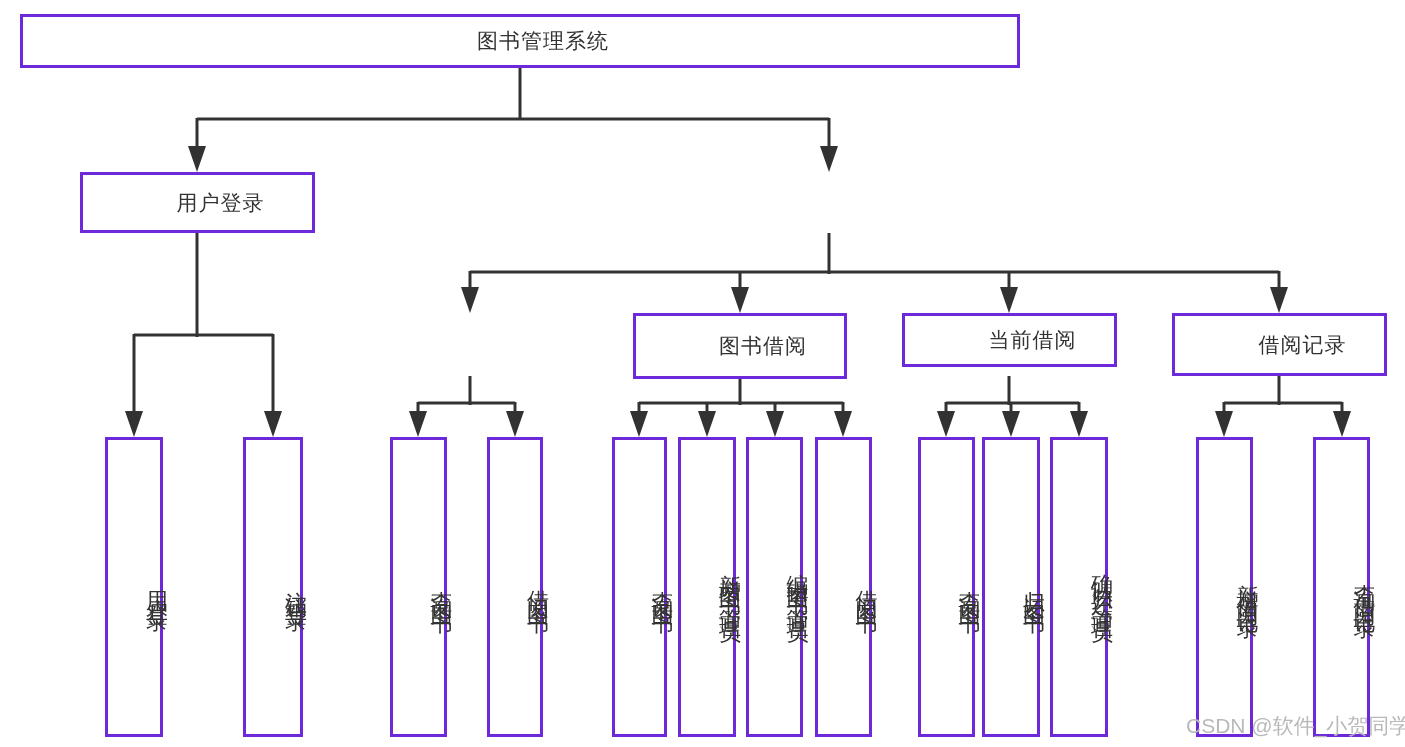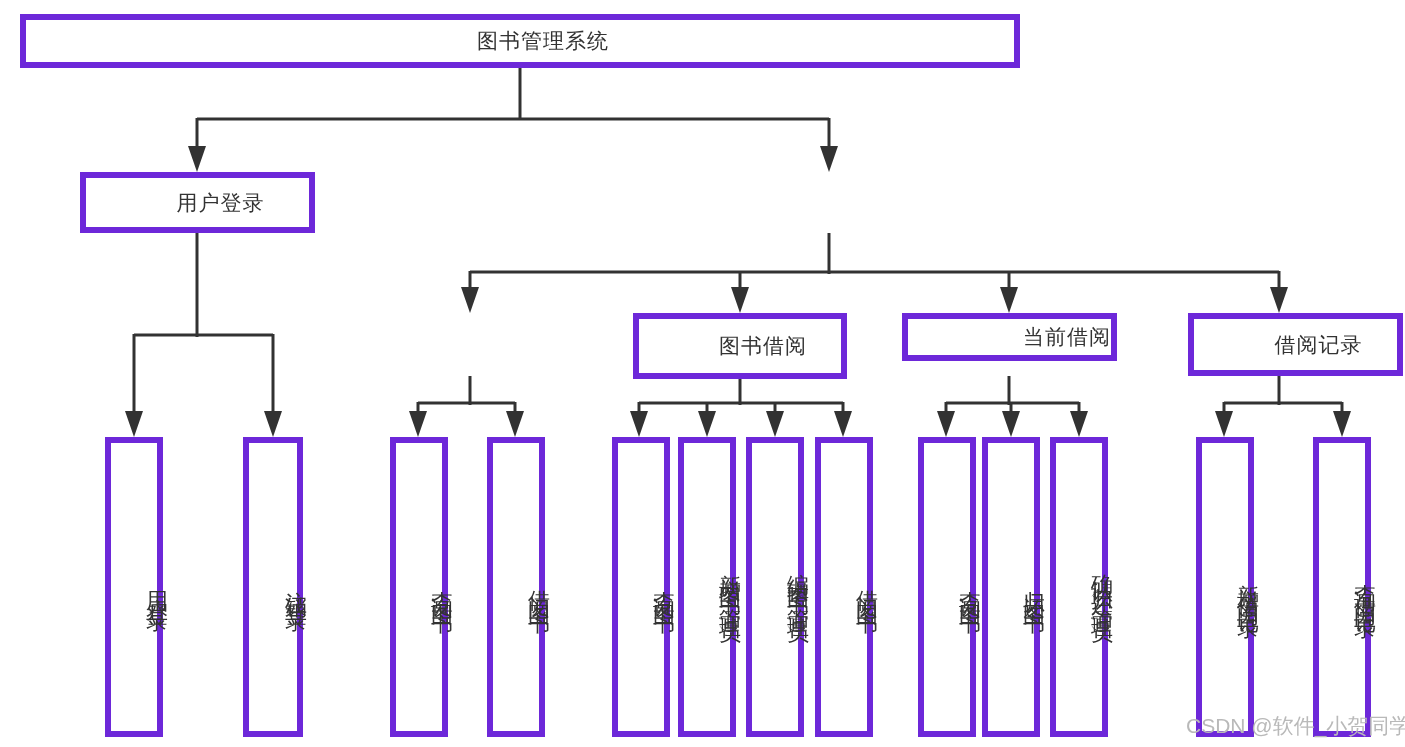--- a/index.html
+++ b/index.html
@@ -8,21 +8,21 @@
     width: 1405px;
     height: 747px;
     background: #ffffff;
     font-family: "Liberation Sans", "DejaVu Sans", sans-serif;
     overflow: hidden;
   }
   svg.connectors { position: absolute; left: 0; top: 0; z-index: 1; }
   .box {
     position: absolute;
     box-sizing: border-box;
-    border: 6px solid #6d28d9;
+    border: 3px solid #6d28d9;
     background: #ffffff;
     display: flex;
     align-items: center;
     justify-content: center;
     color: #333333;
     z-index: 2;
     padding-left: 46px;
   }
   .hbox { font-size: 21px; letter-spacing: 1px; }
   .vbox { font-size: 22px; }
@@ -32,22 +32,22 @@
     letter-spacing: 7px;
     line-height: 1;
     white-space: nowrap;
   }
   
   .n-root   { left: 20px;  top: 14px;  width: 1000px; height: 54px; }
   .n-login  { left: 80px;  top: 172px; width: 235px;  height: 61px; }
   .n-mgmt   { left: 710px; top: 172px; width: 237px;  height: 61px; }
   .n-rec    { left: 363px; top: 313px; width: 214px;  height: 63px; }
   .n-borrow { left: 633px; top: 313px; width: 214px;  height: 66px; }
-  .n-cur    { left: 902px; top: 313px; width: 215px;  height: 48px; justify-content: flex-end; }
-  .n-rcd    { left: 1172px;top: 313px; width: 215px;  height: 63px; margin-left: 16px; }
+  .n-cur    { left: 902px; top: 313px; width: 215px;  height: 54px; }
+  .n-rcd    { left: 1172px;top: 313px; width: 215px;  height: 63px; }
   .leaf { top: 437px; height: 300px; }
   .l-a { left: 105px;  width: 58px; }
   .l-b { left: 243px;  width: 60px; }
   .l-c { left: 390px;  width: 57px; }
   .l-d { left: 487px;  width: 56px; }
   .l-e { left: 612px;  width: 55px; }
   .l-f { left: 678px;  width: 58px; }
   .l-g { left: 746px;  width: 57px; }
   .l-h { left: 815px;  width: 57px; }
   .l-i { left: 918px;  width: 57px; }

